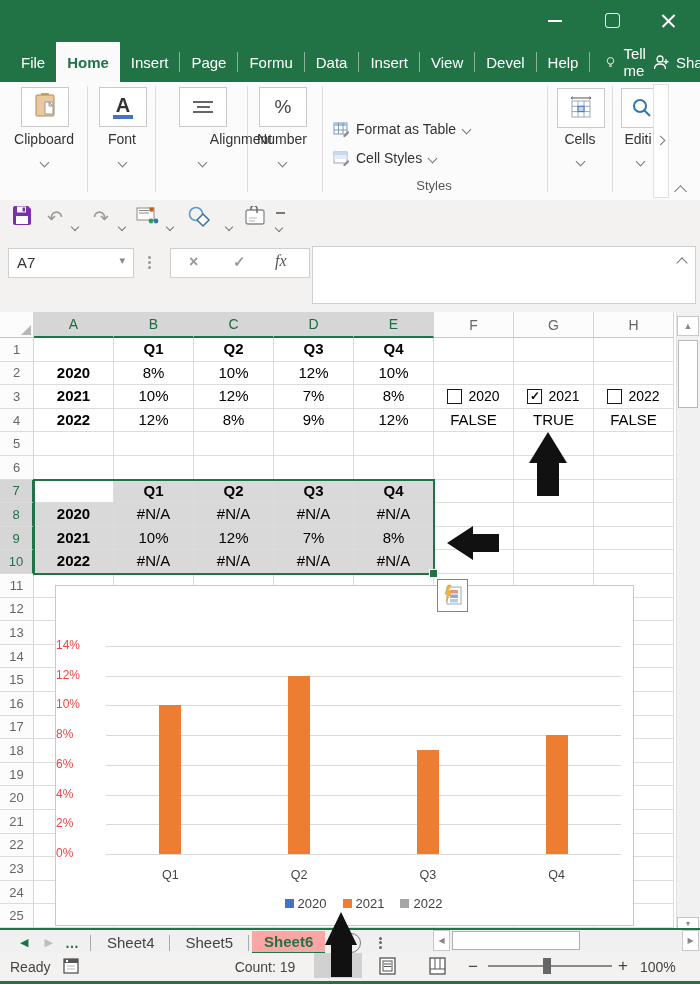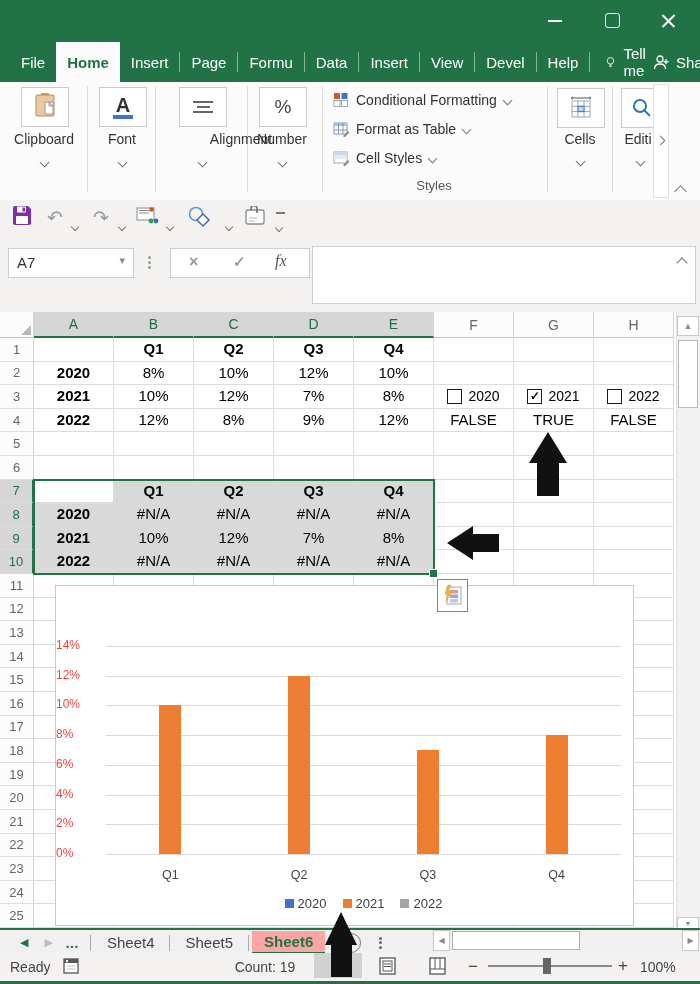--- a/index.html
+++ b/index.html
@@ -139,30 +139,20 @@
 
   <div class="abs ribbon"></div>
   <div id="ribbon-groups"></div>
   <div class="abs gdiv" style="left:87px;"></div>
   <div class="abs gdiv" style="left:155px;"></div>
   <div class="abs gdiv" style="left:247px;"></div>
   <div class="abs gdiv" style="left:322px;"></div>
   <div class="abs gdiv" style="left:547px;"></div>
   <div class="abs gdiv" style="left:612px;"></div>
 
-  <div class="abs styleitem" style="left:333px;top:92px;">
-    <svg width="16" height="16" viewBox="0 0 16 16">
-        <rect x="1" y="1" width="6" height="6" fill="#d65532"></rect>
-        <rect x="8.5" y="1" width="6" height="6" fill="#4472c4"></rect>
-        <rect x="1" y="8.5" width="6" height="6" fill="none" stroke="#9aa"></rect>
-        <rect x="8.5" y="8.5" width="6" height="6" fill="none" stroke="#9aa"></rect>
-      </svg>
-    <span>Conditional Formatting</span>
-      <span class="chev"></span>
-  </div>
   <div class="abs styleitem" style="left:333px;top:121px;">
     <svg width="16" height="16" viewBox="0 0 16 16">
         <rect x="1" y="2" width="13" height="11" fill="#fff" stroke="#7f98b5"></rect>
         <rect x="1" y="2" width="13" height="3" fill="#9dc3e6"></rect>
         <line x1="5.5" y1="2" x2="5.5" y2="13" stroke="#7f98b5"></line>
         <line x1="10" y1="2" x2="10" y2="13" stroke="#7f98b5"></line>
         <line x1="1" y1="9" x2="14" y2="9" stroke="#7f98b5"></line>
         <path d="M10 15 l5-5 1.5 1.5 -5 5z" fill="#8a8a8a"></path>
       </svg>
     <span>Format as Table</span>

